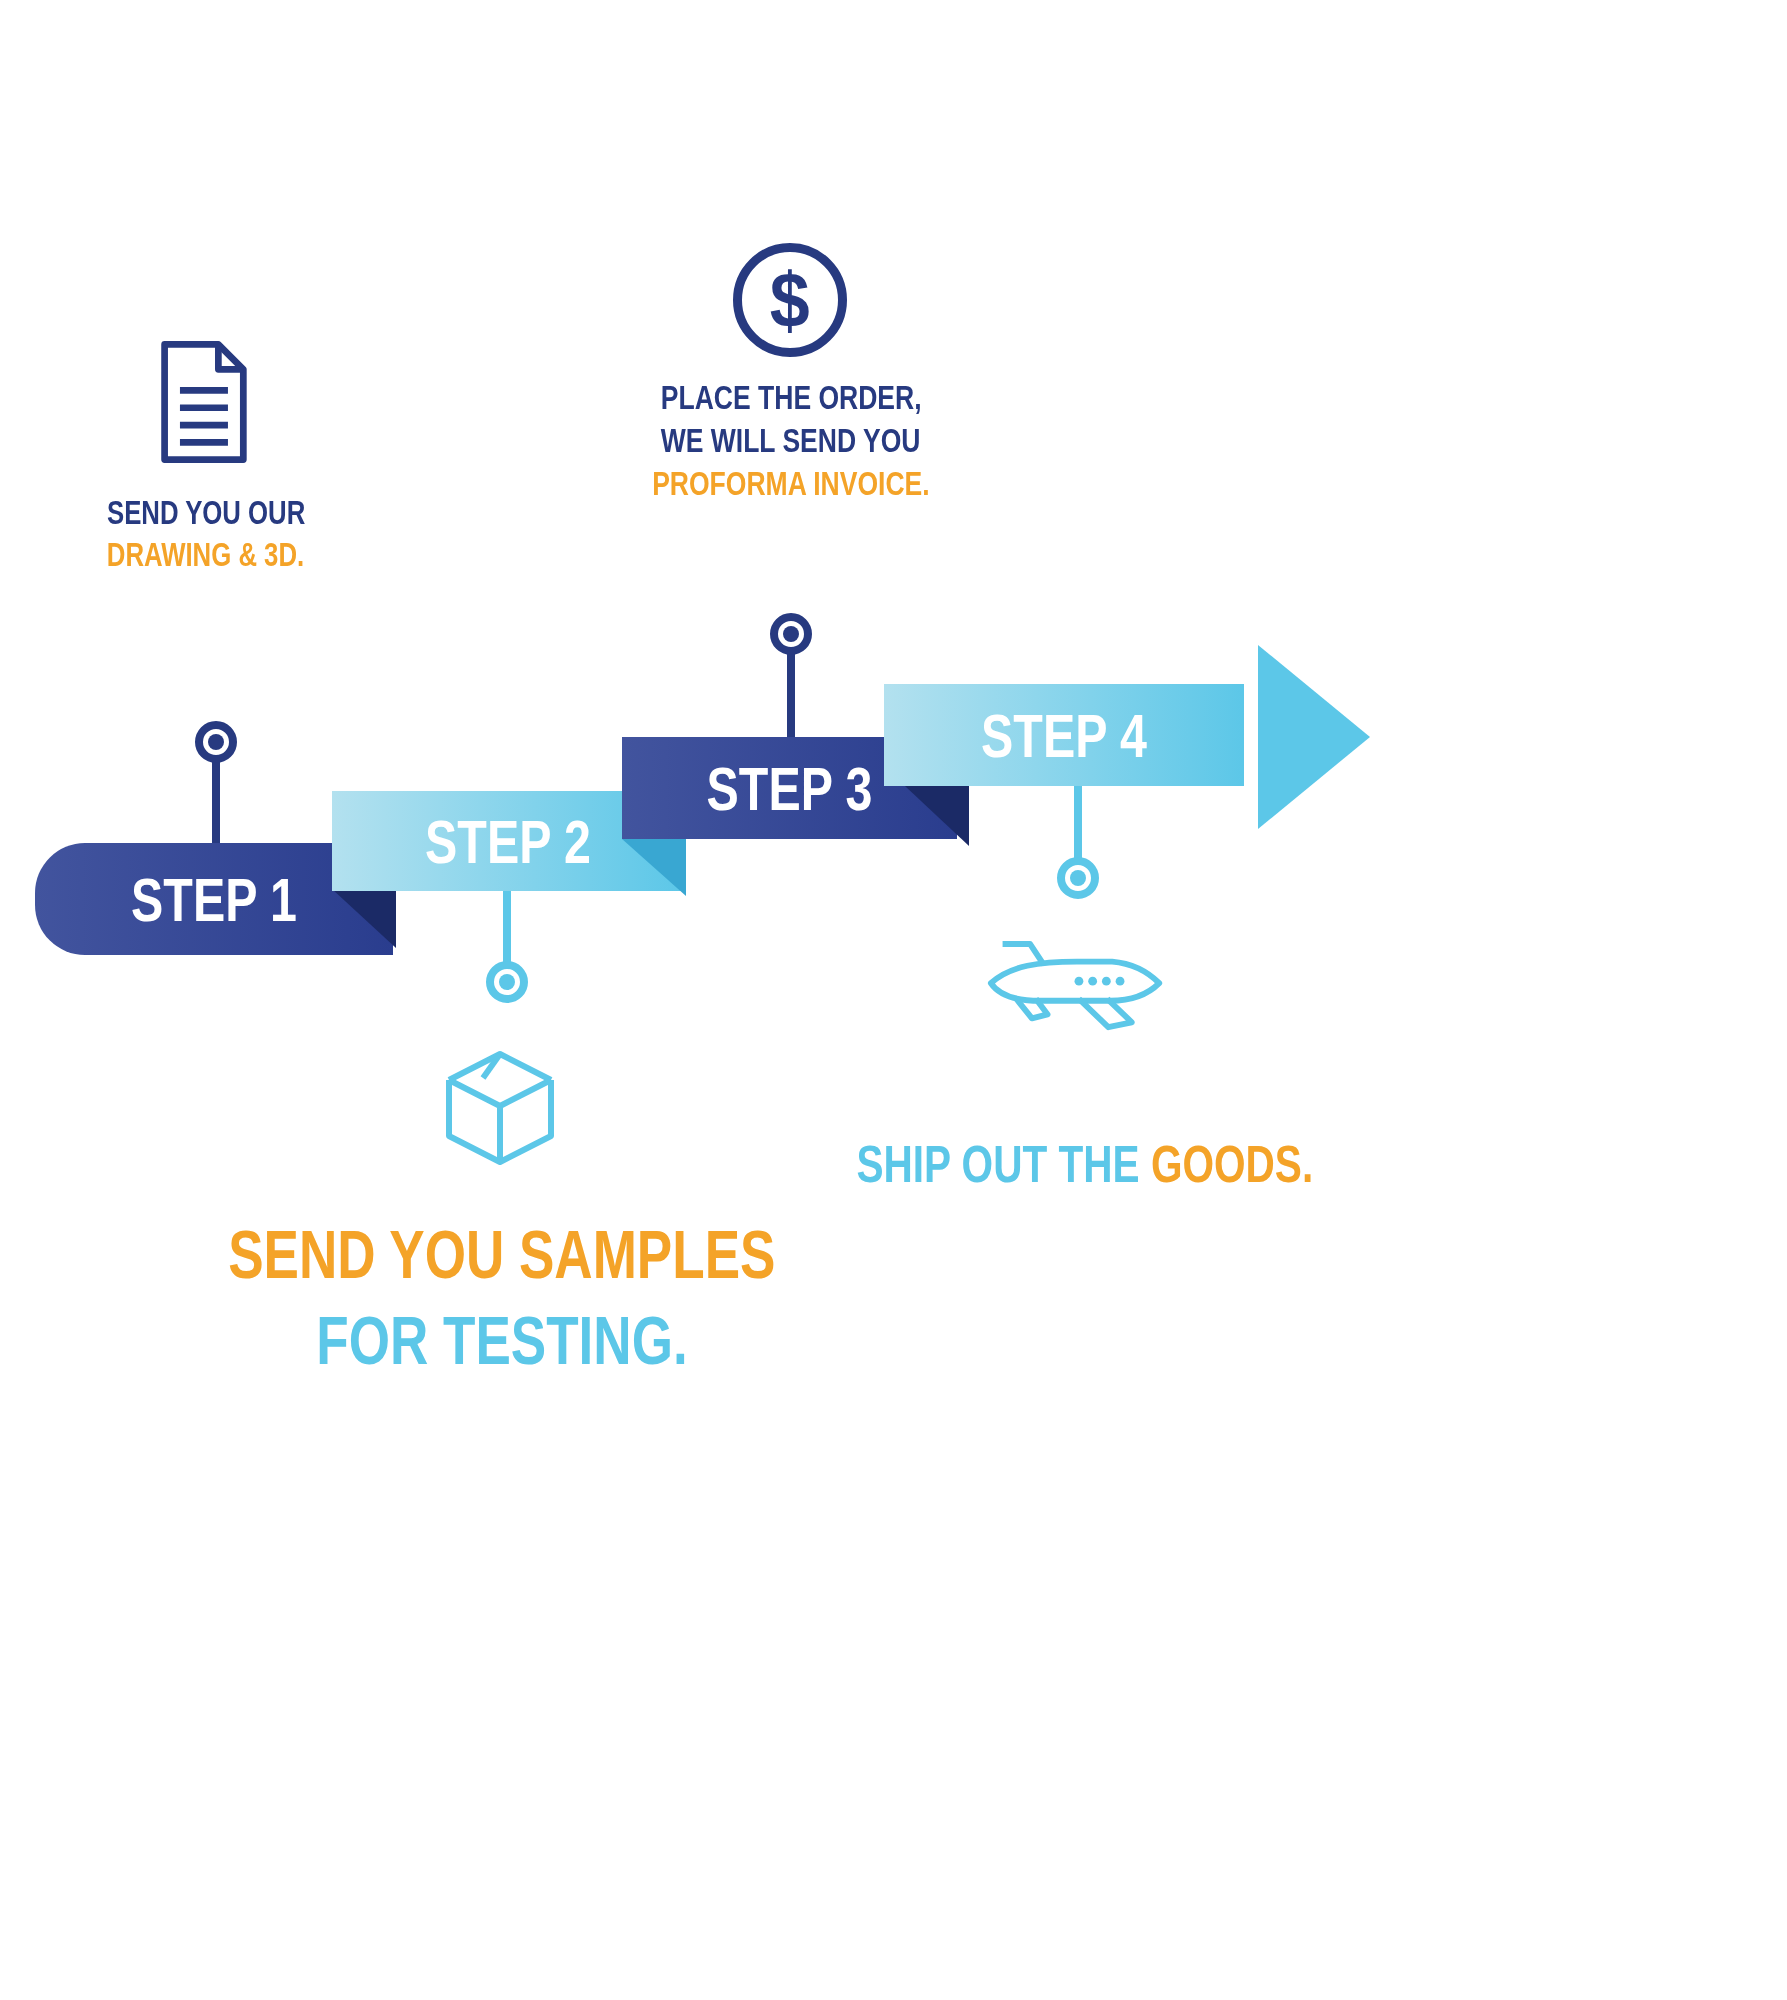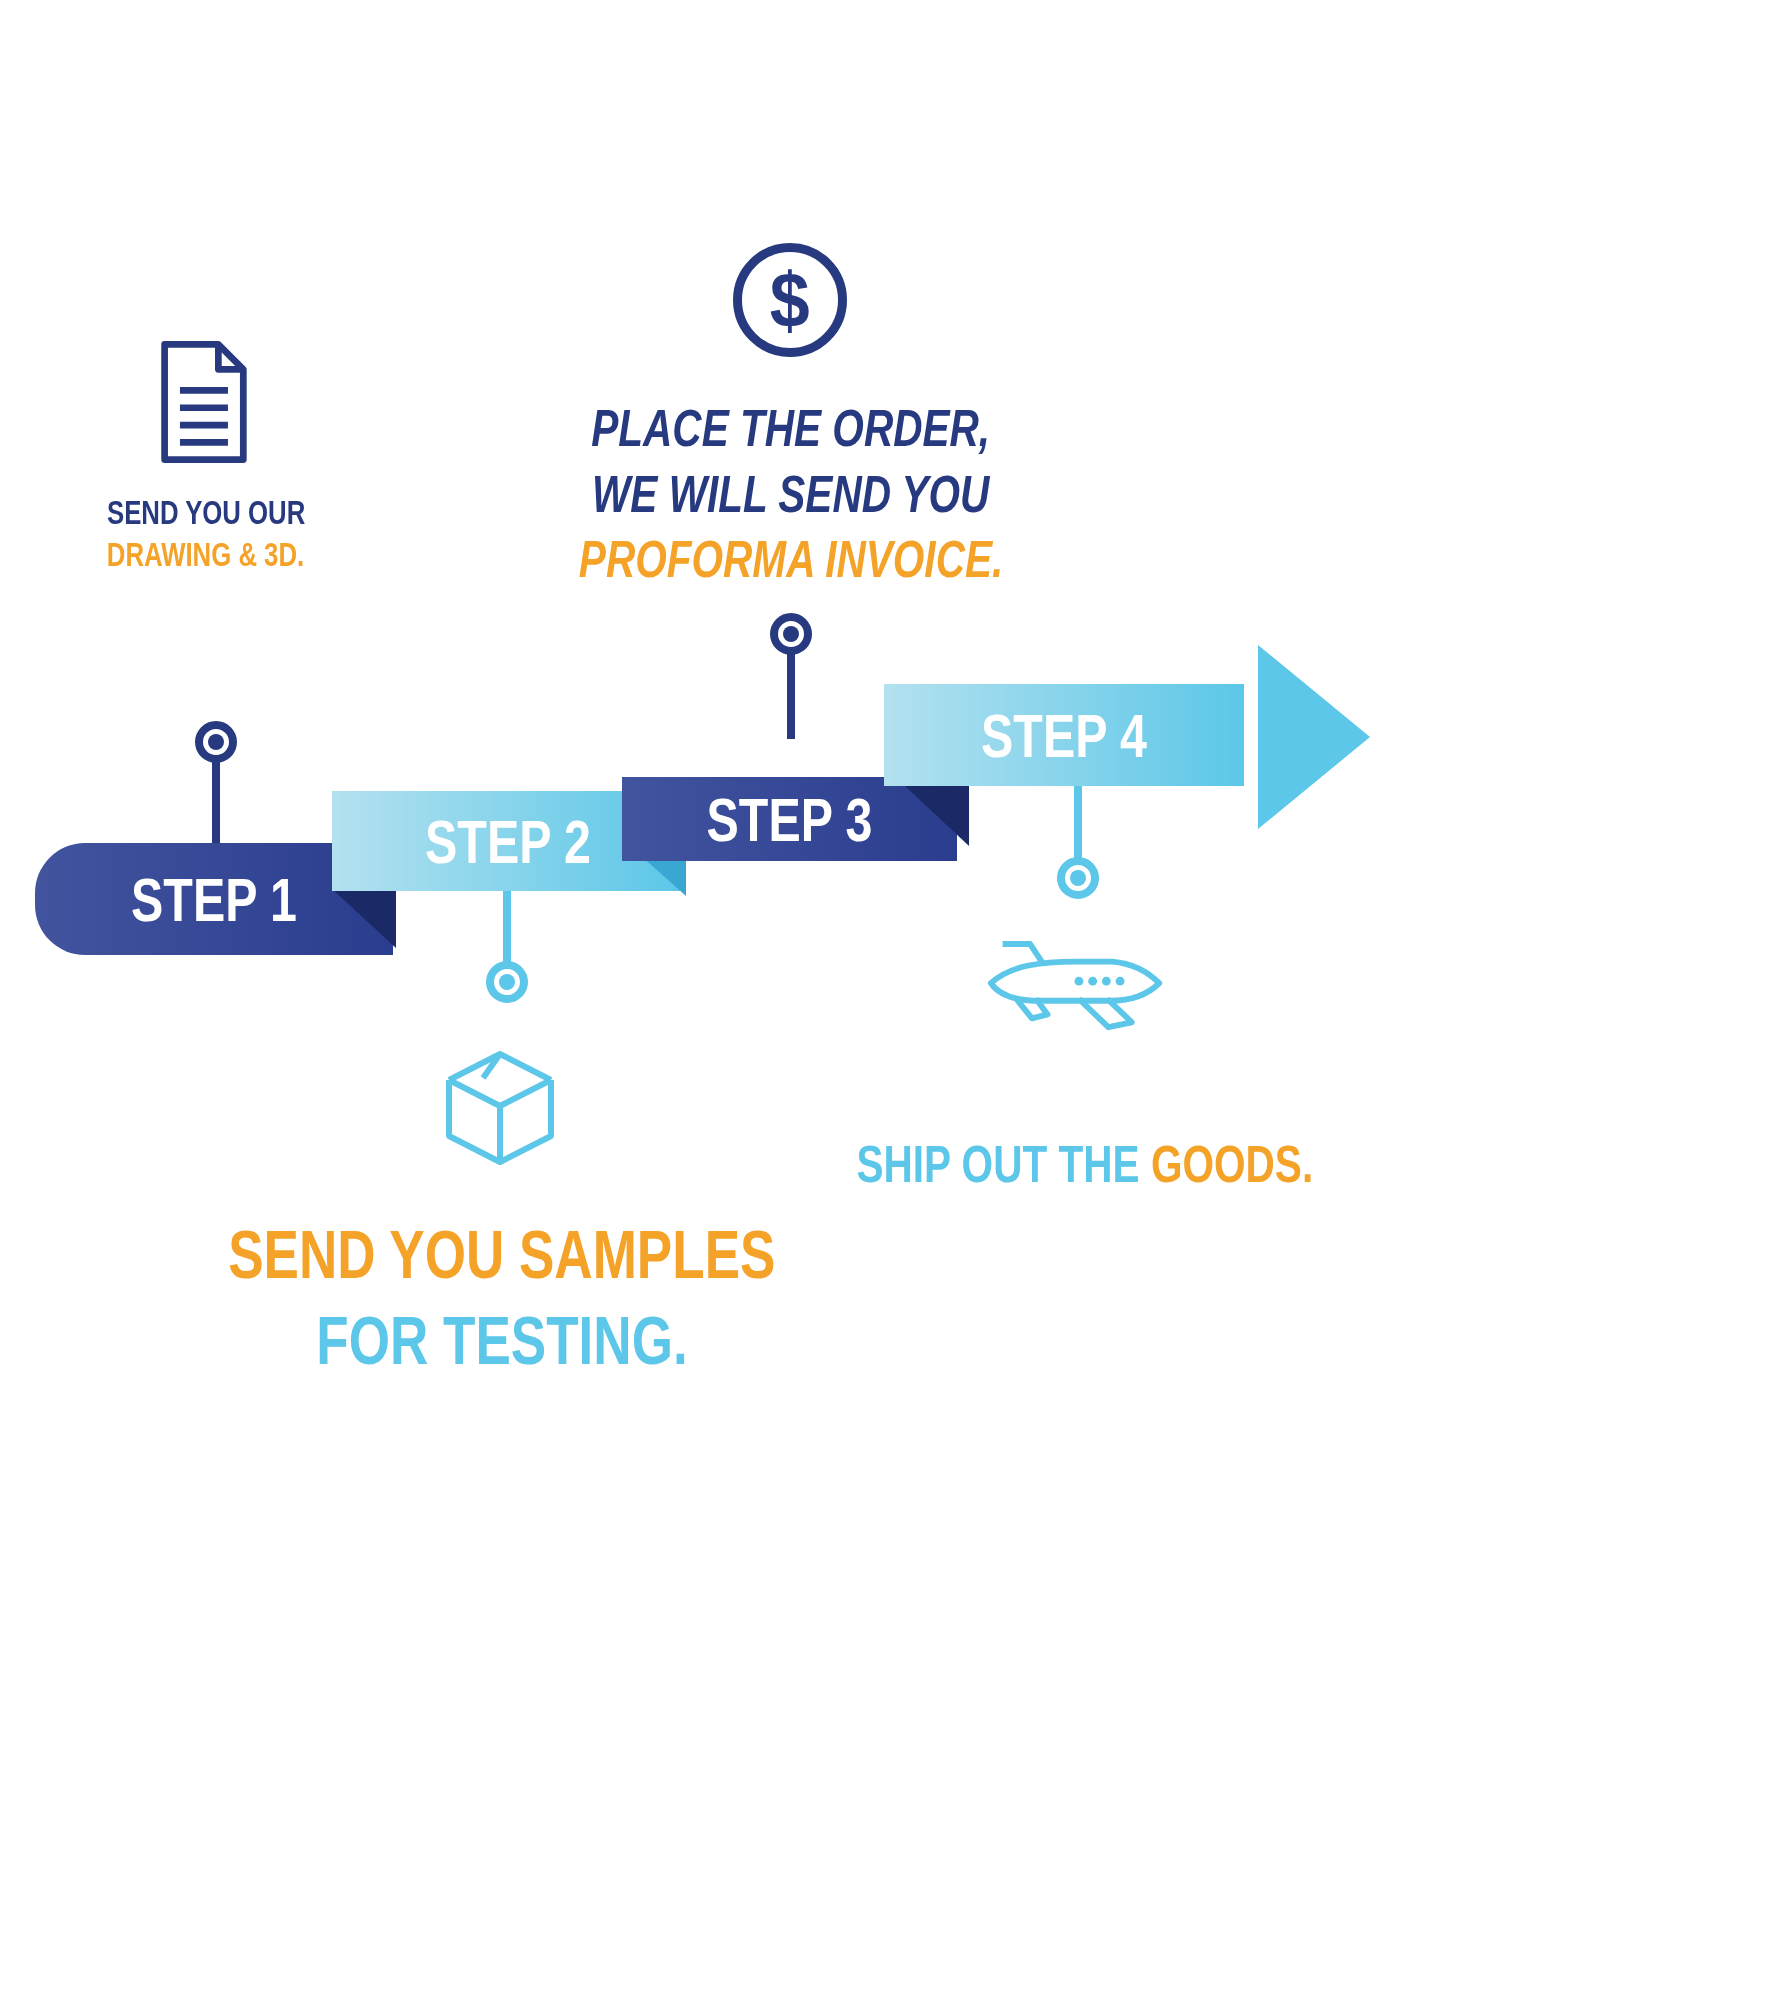--- a/index.html
+++ b/index.html
@@ -7,22 +7,22 @@
   body { font-family:"Liberation Sans", sans-serif; }
 
   .canvas { position:relative; width:1787px; height:2000px; background:#ffffff; overflow:hidden; }
 
   
   .banner { position:absolute; }
   #banner1 { left:35px;  top:843px; width:358px; height:112px; border-radius:50px 0 0 50px;
              background:linear-gradient(90deg, var(--banner_navy_light,#42549e), var(--banner_navy_dark,#2a3d8e)); z-index:3; }
   #banner2 { left:332px; top:791px; width:352px; height:100px;
              background:linear-gradient(90deg, var(--sky_light,#b3e1ef), var(--sky,#5cc7e8)); z-index:5; }
-  #banner3 { left:622px; top:737px; width:335px; height:84px;
-             background:linear-gradient(90deg, var(--banner_navy_light,#42549e), var(--banner_navy_dark,#2a3d8e)); z-index:7;margin-top:40px; }
+  #banner3 { left:622px; top:737px; width:335px; height:102px;
+             background:linear-gradient(90deg, var(--banner_navy_light,#42549e), var(--banner_navy_dark,#2a3d8e)); z-index:7; }
   #banner4 { left:884px; top:684px; width:360px; height:102px;
              background:linear-gradient(90deg, var(--sky_light,#b3e1ef), var(--sky,#5cc7e8)); z-index:9; }
   #arrowhead { position:absolute; left:1258px; top:645px; width:112px; height:184px;
              clip-path:polygon(0 0, 100% 50%, 0 100%); background:var(--sky,#5cc7e8); z-index:9; }
 
   .fold { position:absolute; }
   #fold1 { left:332px; top:889px; width:64px; height:59px; clip-path:polygon(0 0,100% 0,100% 100%);
            background:var(--navy_deep,#1b2a66); z-index:4; }
   #fold2 { left:622px; top:839px; width:64px; height:57px; clip-path:polygon(0 0,100% 0,100% 100%);
            background:var(--sky_deep,#39a7d2); z-index:6; }
@@ -51,21 +51,21 @@
   #dot1 { left:208px;  top:734px; background:var(--navy,#273a80); }
   #dot2 { left:499px;  top:974px; background:var(--sky,#5cc7e8); }
   #dot3 { left:783px;  top:626px; background:var(--navy,#273a80); }
   #dot4 { left:1070px; top:870px; background:var(--sky,#5cc7e8); }
 
   
   .cap { position:absolute; display:flex; flex-direction:column; align-items:center; font-weight:700; }
   .cap .cap-line { white-space:pre; transform:scaleX(0.78); line-height:1.26; }
   #cap1 { left:4px;  top:492px;  width:404px; font-size:33px; }
   #cap2 { left:282px; top:1212px; width:440px; font-size:68px;justify-content:flex-end; }
-  #cap3 { left:566px; top:396px;  width:450px; font-size:52px;font-style:italic; }
+  #cap3 { left:566px; top:376px;  width:450px; font-size:34px; }
   #cap4 { left:845px; top:1132px; width:480px; font-size:52px;justify-content:center; }
 
   
   .icon { position:absolute; }
   #icon-doc   { left:155px; top:340px;  width:96px;  height:124px; }
   #icon-box   { left:437px; top:1040px; width:126px; height:132px; }
   #icon-plane { left:983px; top:933px;  width:186px; height:112px; }
 
   #icon-dollar { position:absolute; left:733px; top:243px; width:114px; height:114px;
                  border:9px solid var(--navy,#273a80); border-radius:50%;

